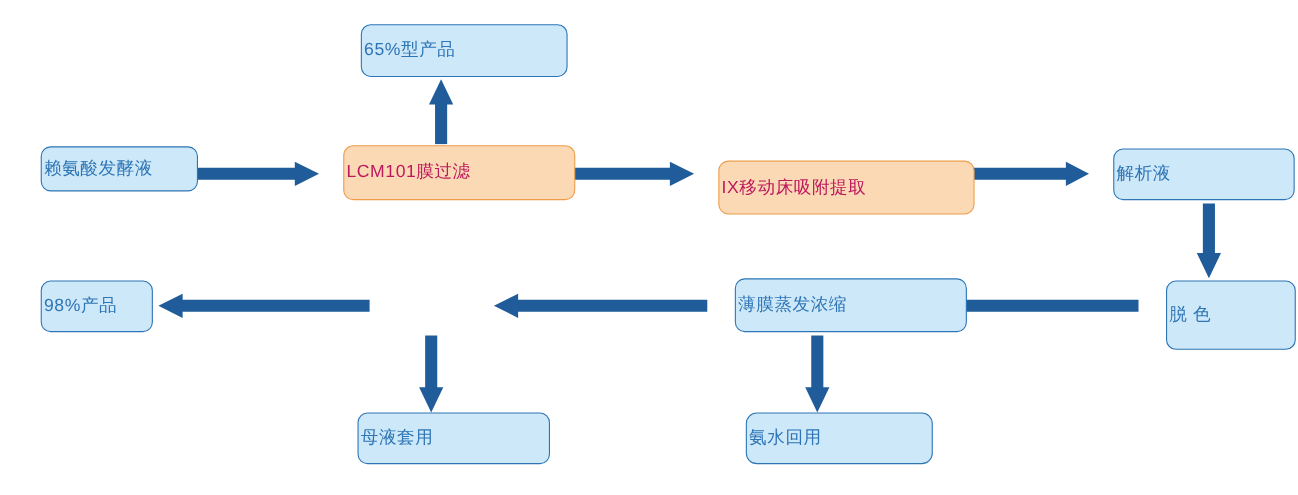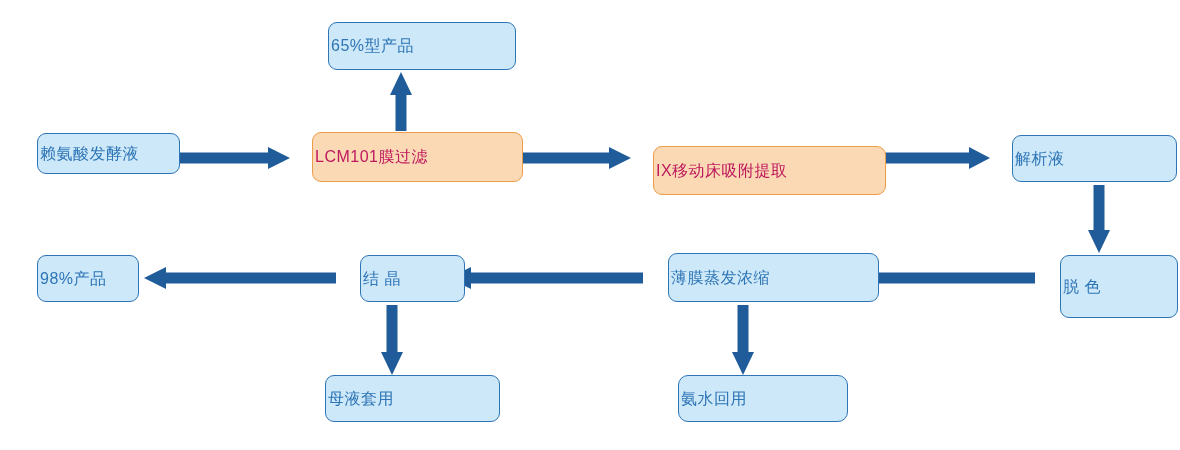--- a/index.html
+++ b/index.html
@@ -132,23 +132,20 @@
   </div>
 
   <div class="node" style="left:1040px; top:255px; width:118px; height:63px;">
     <span class="label">脱 色</span>
   </div>
 
   <div class="node" style="left:648px; top:253px; width:211px; height:49px;">
     <span class="label">薄膜蒸发浓缩</span>
   </div>
 
-  <div class="node" style="left:340px; top:255px; width:105px; height:47px;">
-    <span class="label">结 晶</span>
-  </div>
 
   <div class="node" style="left:17px; top:255px; width:102px; height:47px;">
     <span class="label">98%产品</span>
   </div>
 
   <div class="node" style="left:305px; top:375px; width:175px; height:47px;">
     <span class="label">母液套用</span>
   </div>
 
   <div class="node" style="left:658px; top:375px; width:170px; height:47px;border-radius:10px;">

